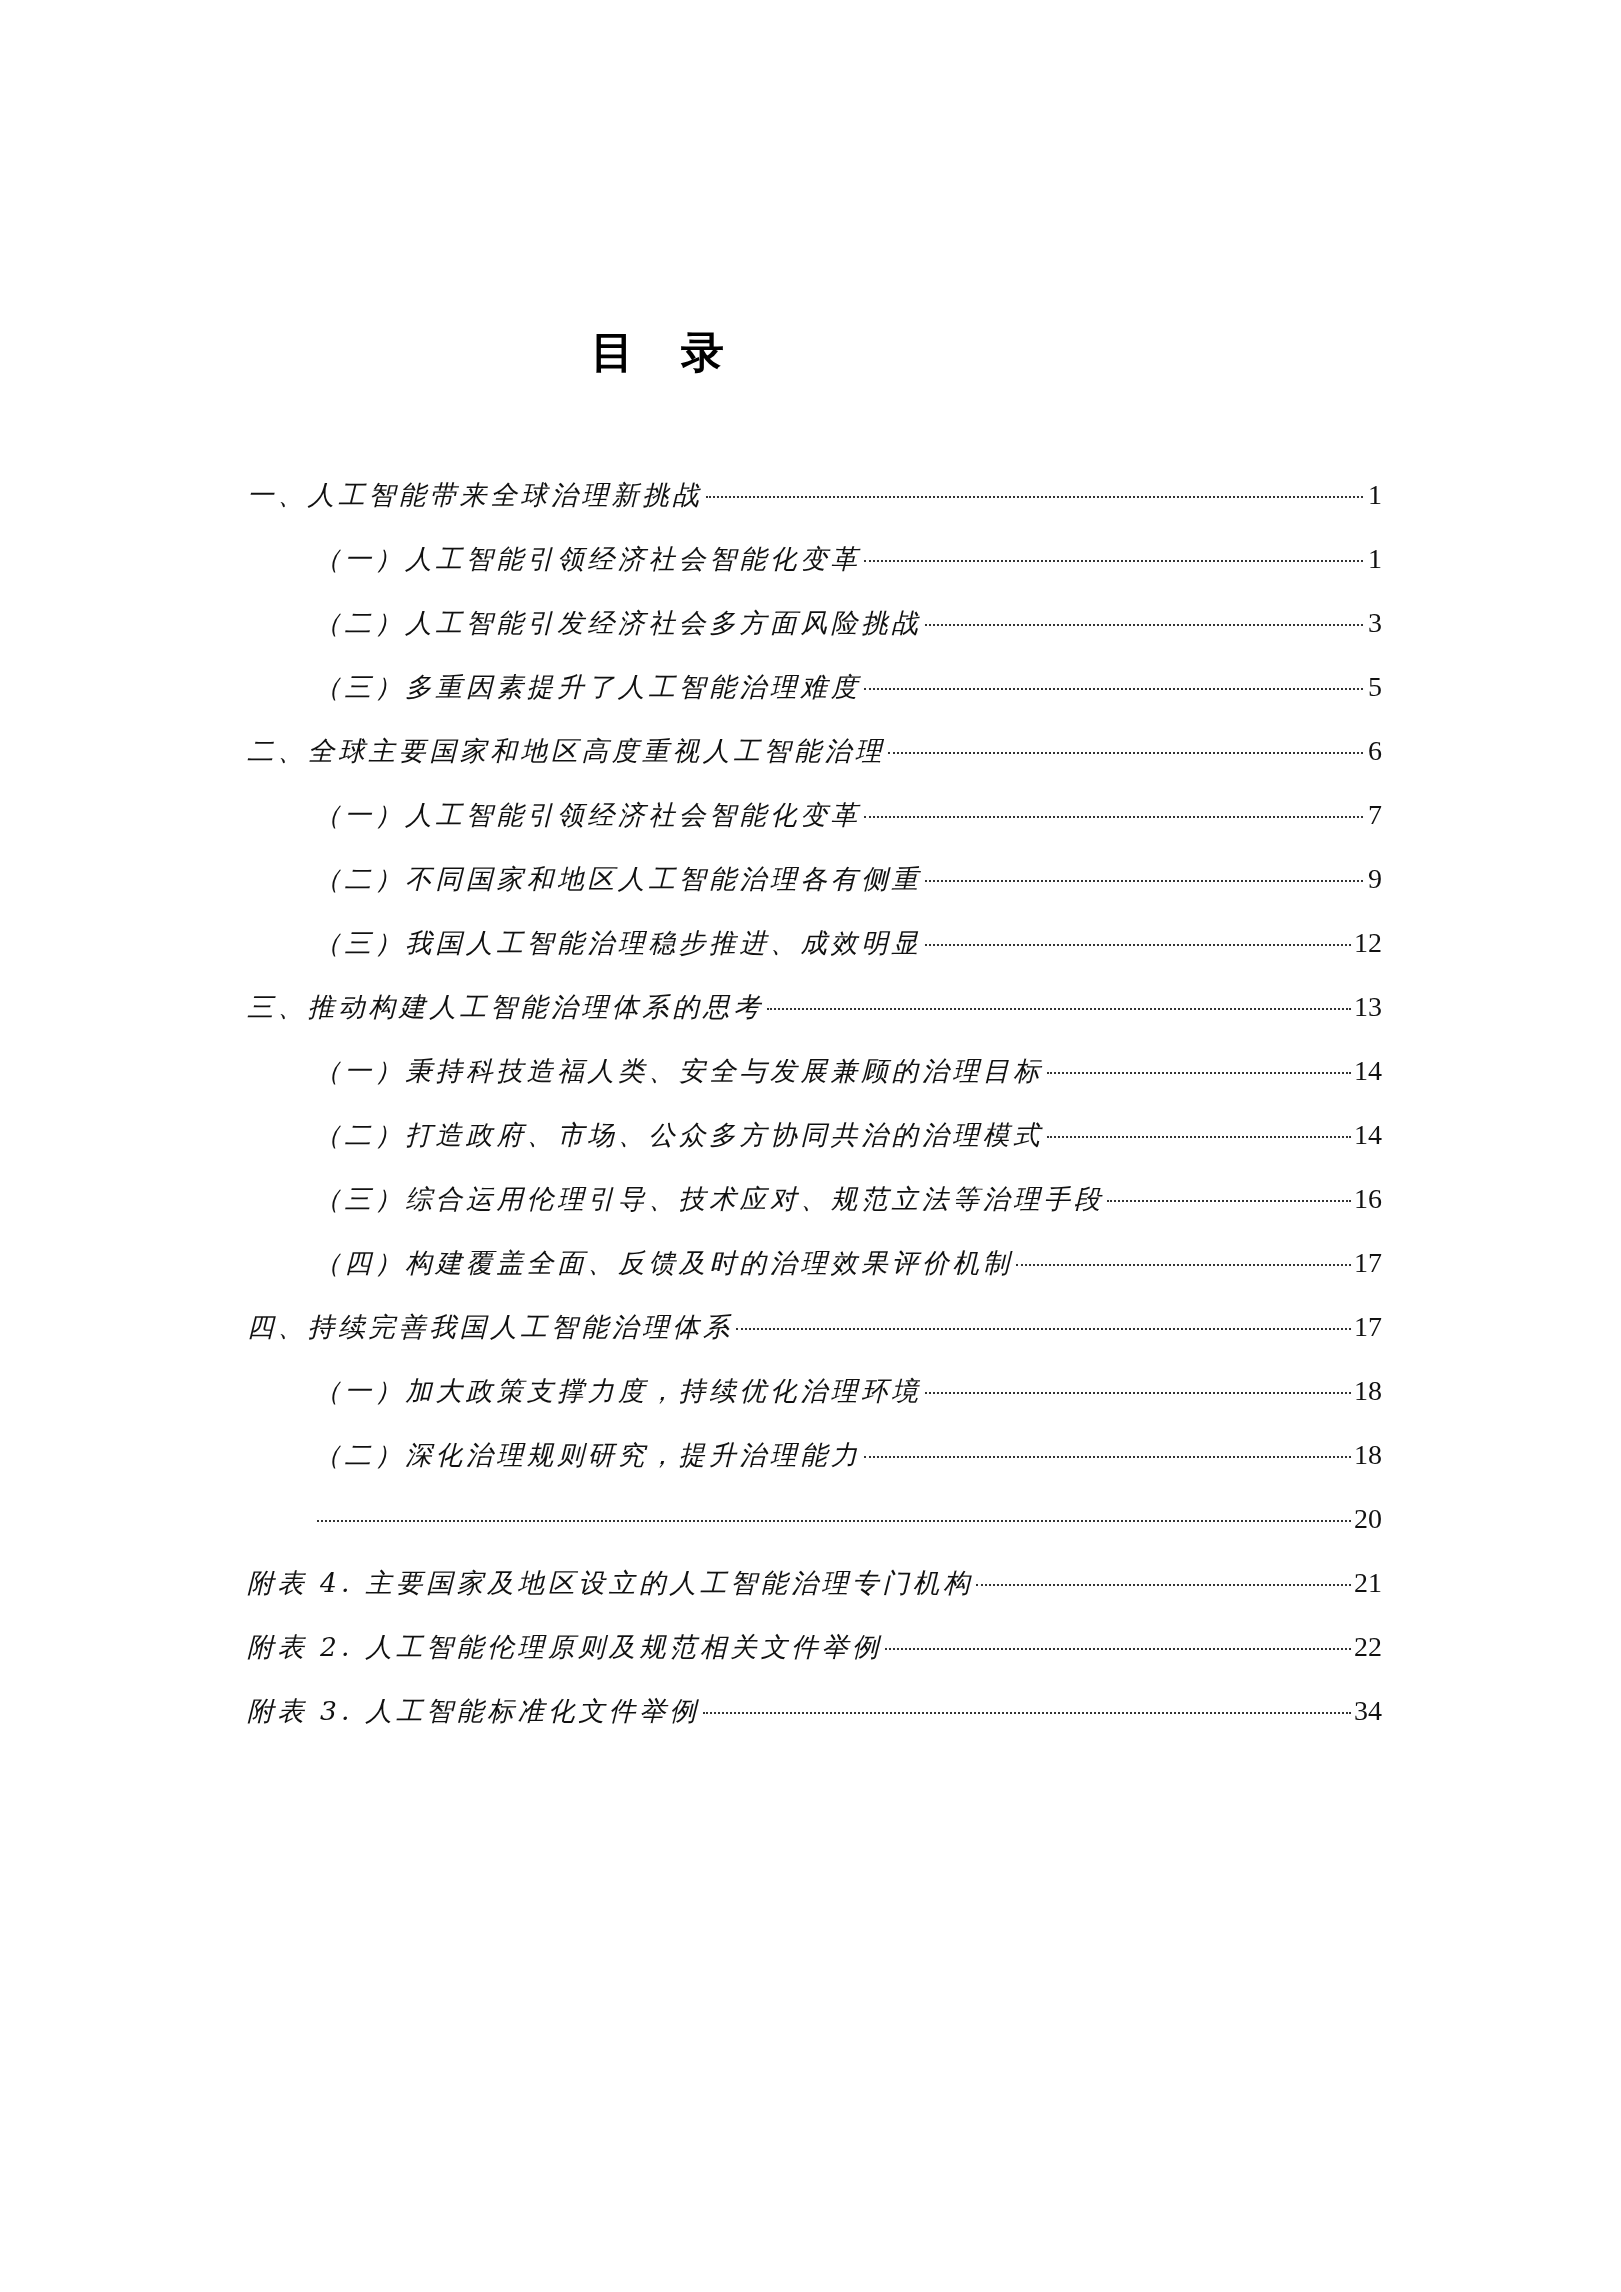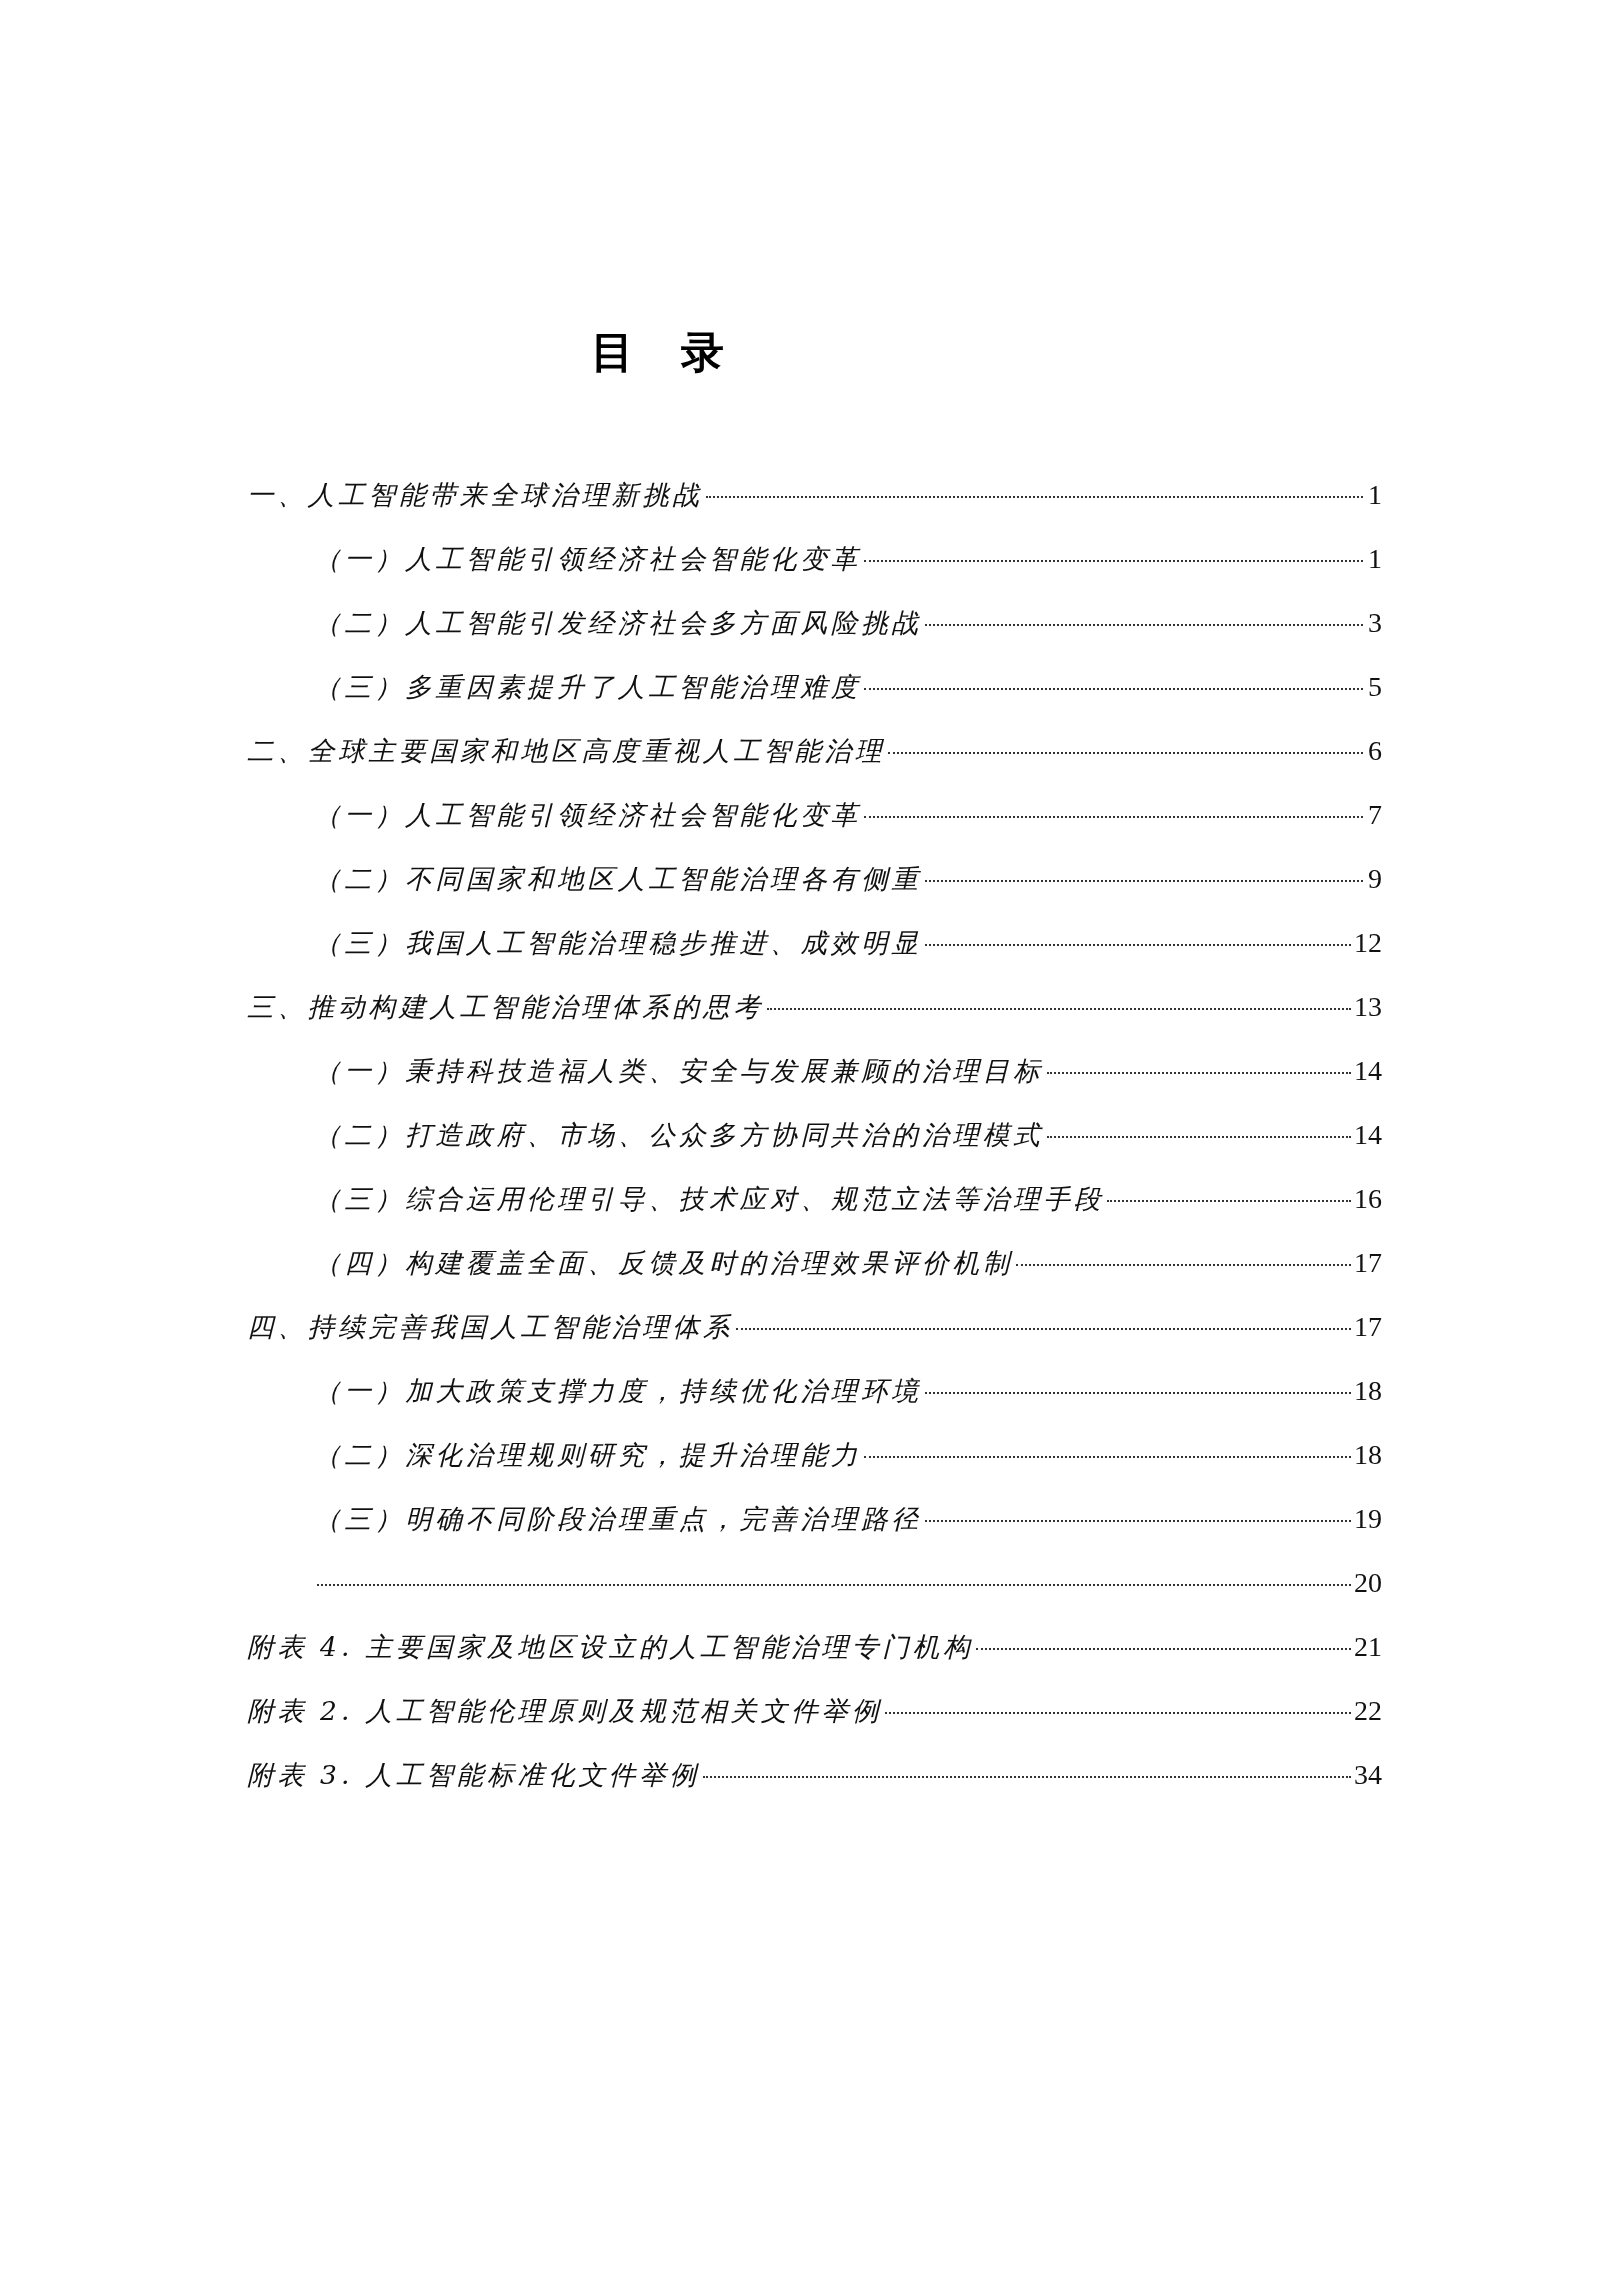--- a/index.html
+++ b/index.html
@@ -150,25 +150,20 @@
     <span class="toc-label">（一）加大政策支撑力度，持续优化治理环境</span>
     <span class="toc-leader"></span>
     <span class="toc-page">18</span>
   </div>
   <div class="toc-row level-2">
     <span class="toc-label">（二）深化治理规则研究，提升治理能力</span>
     <span class="toc-leader"></span>
     <span class="toc-page">18</span>
   </div>
   <div class="toc-row level-2">
-    <span class="toc-label">（三）明确不同阶段治理重点，完善治理路径</span>
-    <span class="toc-leader"></span>
-    <span class="toc-page">19</span>
-  </div>
-  <div class="toc-row level-2">
     <span class="toc-leader"></span>
     <span class="toc-page">20</span>
   </div>
   <div class="toc-row level-1">
     <span class="toc-label">附表 4. 主要国家及地区设立的人工智能治理专门机构</span>
     <span class="toc-leader"></span>
     <span class="toc-page">21</span>
   </div>
   <div class="toc-row level-1">
     <span class="toc-label">附表 2. 人工智能伦理原则及规范相关文件举例</span>

